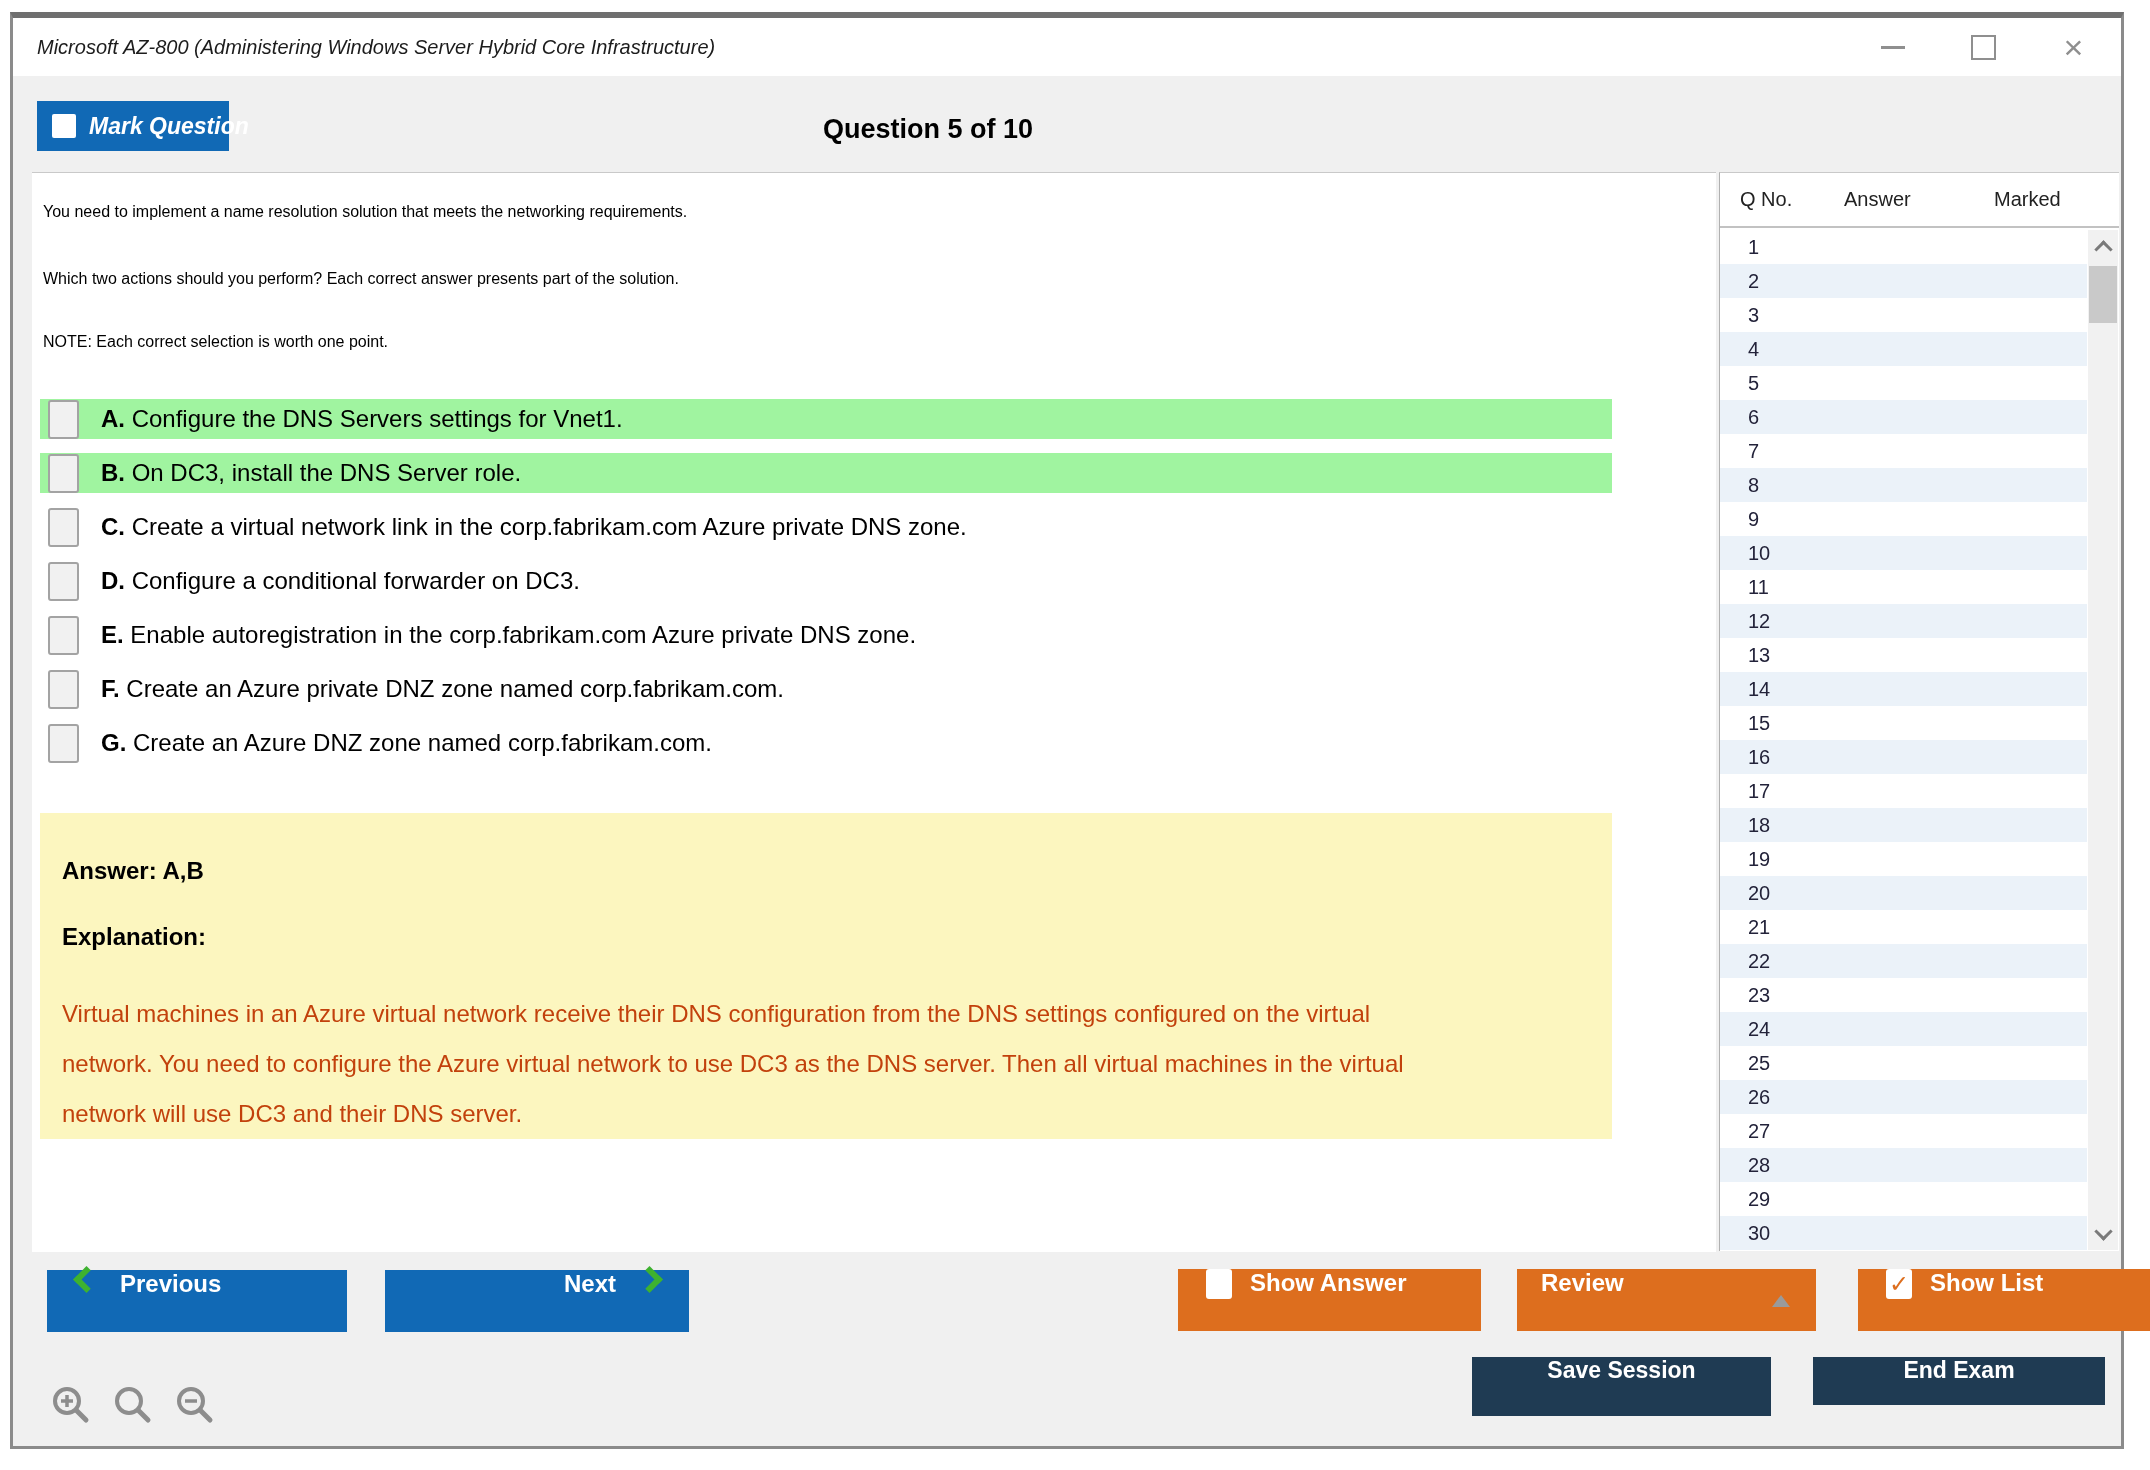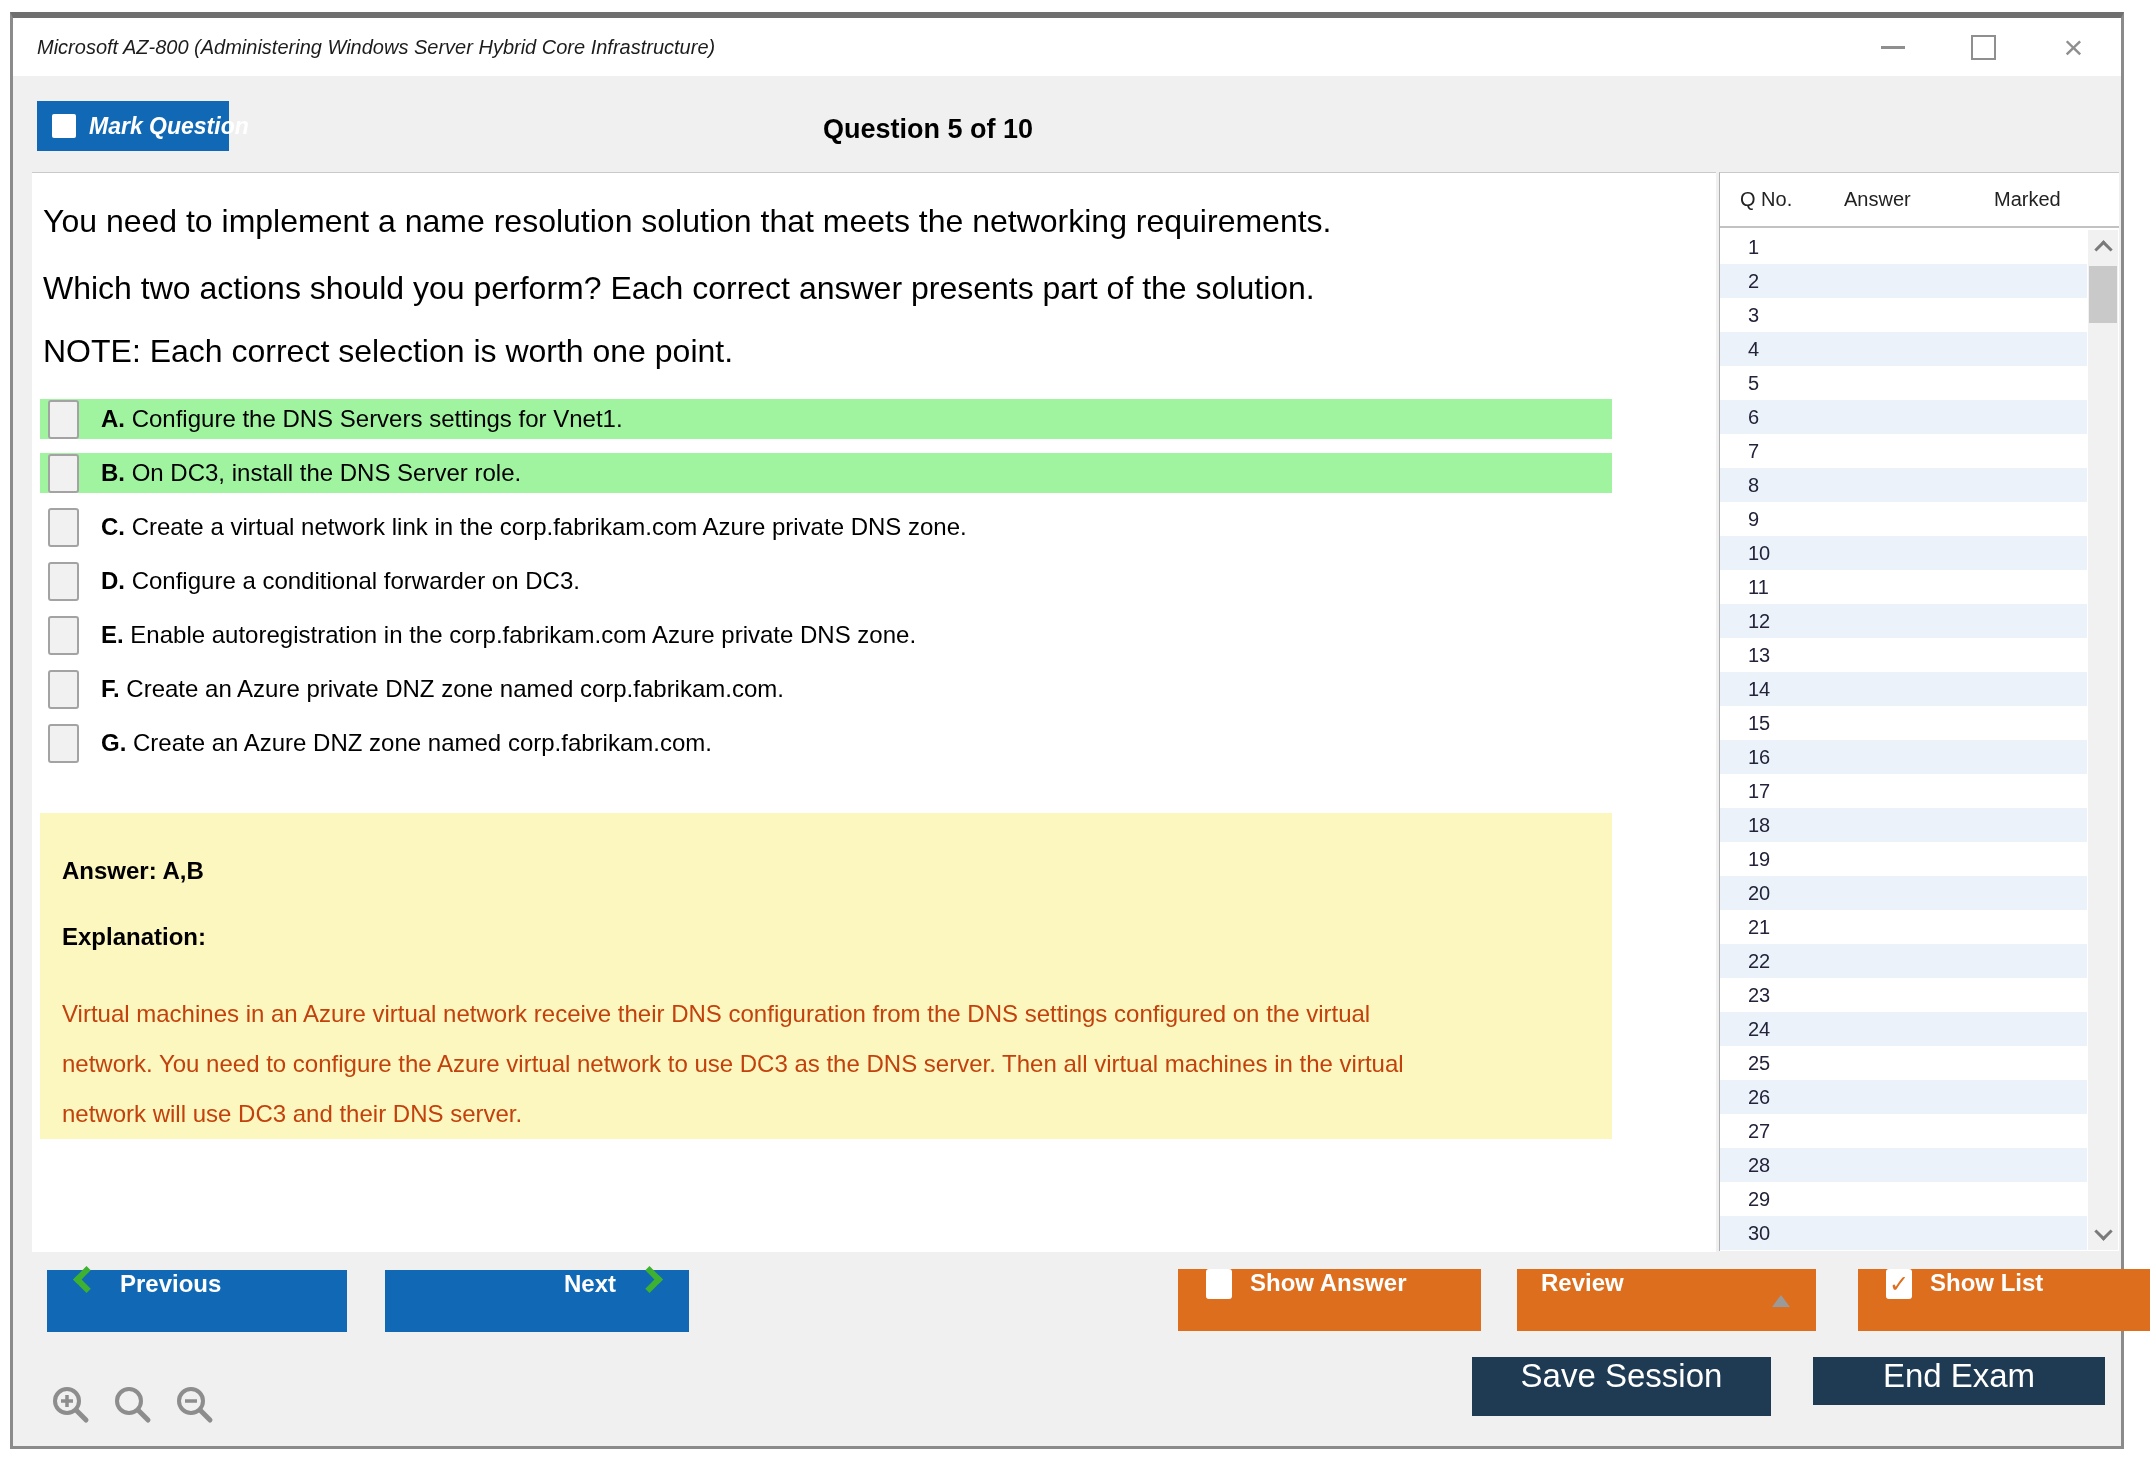--- a/index.html
+++ b/index.html
@@ -30,21 +30,21 @@
   .mark-btn .lbl{color:#ffffff;font-weight:bold;font-size:23px;margin-left:13px;white-space:nowrap;}
   .question-counter{
     position:absolute;left:0;top:96px;width:1830px;text-align:center;
     font-size:27px;font-weight:bold;color:#000000;
   }
   
   .main-panel{
     position:absolute;left:19px;top:154px;width:1684px;height:1079px;
     background:#ffffff;border-top:1px solid #c9c9c9;overflow:hidden;
   }
-  .qline{position:absolute;left:11px;font-size:32px;color:#000000;white-space:nowrap;}
+  .qline{position:absolute;left:11px;font-size:16px;color:#000000;white-space:nowrap;}
   .qline.l1{top:30px;} .qline.l2{top:97px;} .qline.l3{top:160px;}
   .options{position:absolute;left:8px;top:226px;width:1572px;}
   .option-row{display:flex;align-items:center;height:40px;margin-bottom:14px;cursor:pointer;}
   .option-row.highlighted{background:var(--highlight-green,#a0f4a0);}
   .opt-box{
     width:27px;height:35px;background:#f1f1f1;border:2px solid #a3a3a3;border-radius:3px;
     margin-left:8px;flex:0 0 auto;cursor:pointer;
   }
   .opt-text{font-size:24px;color:#000000;margin-left:22px;white-space:nowrap;}
   .opt-text b{font-weight:bold;}
@@ -73,21 +73,21 @@
   .caret.up{transform:rotate(135deg);}
   .caret.down{transform:rotate(-45deg);}
   .vbtn{position:absolute;left:0;width:30px;height:30px;display:flex;align-items:center;justify-content:center;cursor:pointer;}
   .vbtn.up{top:4px;} .vbtn.down{bottom:4px;}
   
   .btn{position:absolute;display:flex;align-items:flex-start;cursor:pointer;box-sizing:border-box;}
   .btn .txt{color:#ffffff;font-size:24px;font-weight:bold;white-space:nowrap;}
   .blue{background:var(--accent-blue,#1169b5);}
   .orange{background:var(--accent-orange,#dd6e1e);margin-left:45px;}
   .navy{background:var(--navy,#1f3b53);justify-content:center;}
-  .navy .txt{font-weight:normal;font-size:33px;}
+  .navy .txt{font-weight:bold;font-size:23px;}
   .chev{display:inline-block;width:13px;height:13px;border-left:6px solid #3eb230;border-bottom:6px solid #3eb230;}
   .chev.left{transform:rotate(45deg);}
   .chev.right{transform:rotate(225deg);}
   .btn-prev{left:34px;top:1252px;width:300px;height:62px;padding-left:30px;}
   .btn-prev .txt{margin-left:24px;}
   .btn-next{left:372px;top:1252px;width:304px;height:62px;justify-content:flex-end;padding-right:30px;}
   .btn-next .txt{margin-right:24px;}
   .btn-show-answer{left:1120px;top:1251px;width:303px;height:62px;}
   .btn-review{left:1459px;top:1251px;width:299px;height:62px;}
   .btn-show-list{left:1800px;top:1251px;width:292px;height:62px;}

